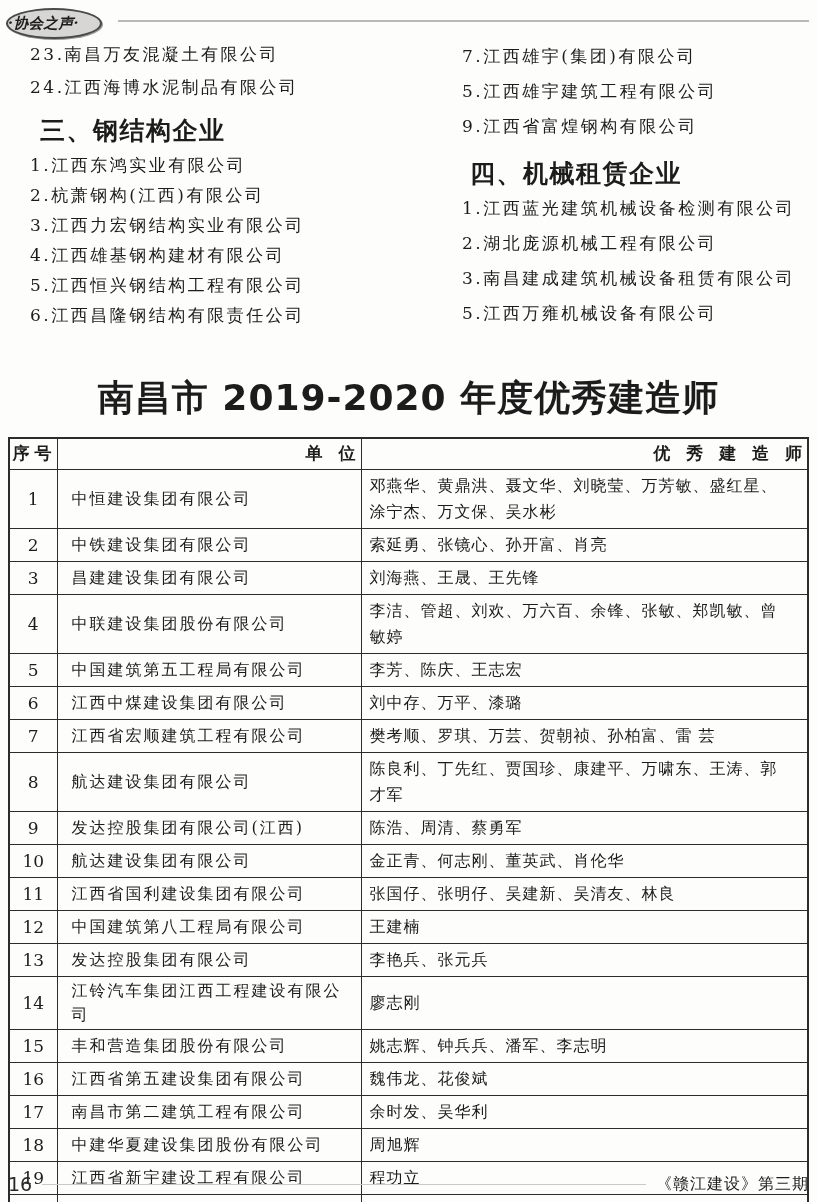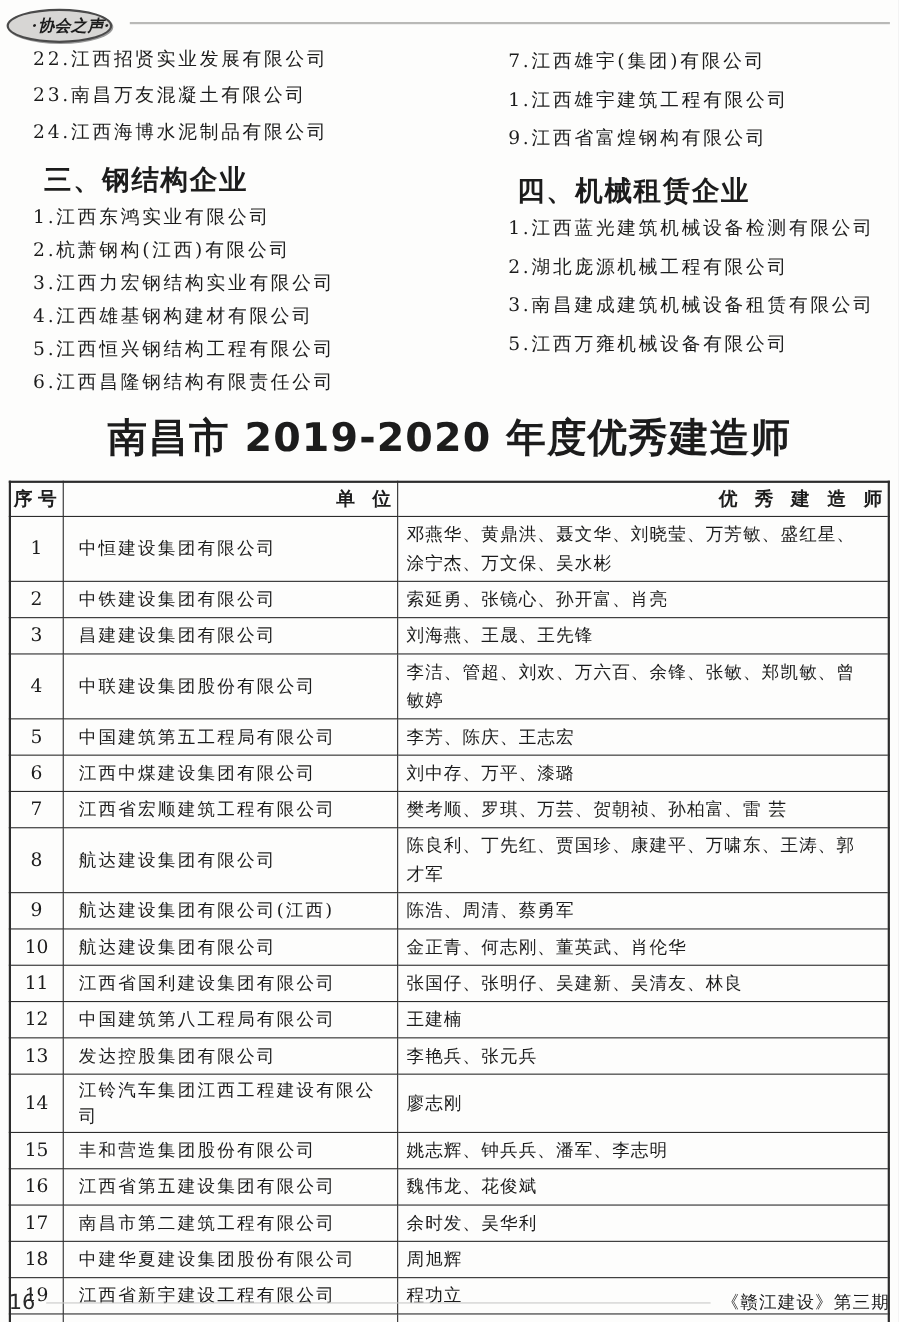--- a/index.html
+++ b/index.html
@@ -13,21 +13,21 @@
     overflow: hidden;
   }
   
   .header { position: absolute; top: 6px; left: 6px; right: 8px; height: 36px; }
   .badge {
     position: absolute; left: 0; top: 2px;
     width: 96px; height: 31px;
     background: #d7d6d4;
     border: 2px solid #4a4a4a;
     border-radius: 50%;
-    display: flex; align-items: center; justify-content: flex-end;
+    display: flex; align-items: center; justify-content: flex-start;
     font-size: 14.5px; font-weight: bold; font-style: italic;
     letter-spacing: 0.5px;
     box-shadow: 1px 1px 0 #9a9a9a;
   }
   .header-rule {
     position: absolute; left: 112px; right: 0; top: 14px;
     height: 2px; background: #b9b9b7;
   }
   
   .col-left  { position: absolute; left: 30px;  top: 44px; width: 405px; }
@@ -107,41 +107,40 @@
 
   <div class="header">
     <div class="badge">
       <span>·协会之声·</span>
     </div>
     <div class="header-rule"></div>
   </div>
 
   <div class="col-left">
     <div class="cont">
-        <div class="list-item">22.江西招贤实业发展有限公司</div>
         <div class="list-item">23.南昌万友混凝土有限公司</div>
         <div class="list-item">24.江西海博水泥制品有限公司</div>
       </div>
     <div class="sec">
       <div class="sec-heading">三、钢结构企业</div>
       <div>
           <div class="list-item">1.江西东鸿实业有限公司</div>
           <div class="list-item">2.杭萧钢构(江西)有限公司</div>
           <div class="list-item">3.江西力宏钢结构实业有限公司</div>
           <div class="list-item">4.江西雄基钢构建材有限公司</div>
           <div class="list-item">5.江西恒兴钢结构工程有限公司</div>
           <div class="list-item">6.江西昌隆钢结构有限责任公司</div>
         </div>
     </div>
   </div>
 
   <div class="col-right">
     <div class="cont">
         <div class="list-item">7.江西雄宇(集团)有限公司</div>
-        <div class="list-item">1.江西雄宇建筑工程有限公司</div>
+        <div class="list-item">5.江西雄宇建筑工程有限公司</div>
         <div class="list-item">9.江西省富煌钢构有限公司</div>
       </div>
     <div class="sec">
       <div class="sec-heading">四、机械租赁企业</div>
       <div>
           <div class="list-item">1.江西蓝光建筑机械设备检测有限公司</div>
           <div class="list-item">2.湖北庞源机械工程有限公司</div>
           <div class="list-item">3.南昌建成建筑机械设备租赁有限公司</div>
           <div class="list-item">5.江西万雍机械设备有限公司</div>
         </div>
@@ -199,21 +198,21 @@
           <td class="cell-unit">江西省宏顺建筑工程有限公司</td>
           <td class="cell-builders">樊考顺、罗琪、万芸、贺朝祯、孙柏富、雷 芸</td>
         </tr>
         <tr>
           <td class="cell-no">8</td>
           <td class="cell-unit">航达建设集团有限公司</td>
           <td class="cell-builders">陈良利、丁先红、贾国珍、康建平、万啸东、王涛、郭才军</td>
         </tr>
         <tr>
           <td class="cell-no">9</td>
-          <td class="cell-unit">航达建设集团有限公司(江西)</td>
+          <td class="cell-unit">发达控股集团有限公司(江西)</td>
           <td class="cell-builders">陈浩、周清、蔡勇军</td>
         </tr>
         <tr>
           <td class="cell-no">10</td>
           <td class="cell-unit">航达建设集团有限公司</td>
           <td class="cell-builders">金正青、何志刚、董英武、肖伦华</td>
         </tr>
         <tr>
           <td class="cell-no">11</td>
           <td class="cell-unit">江西省国利建设集团有限公司</td>

